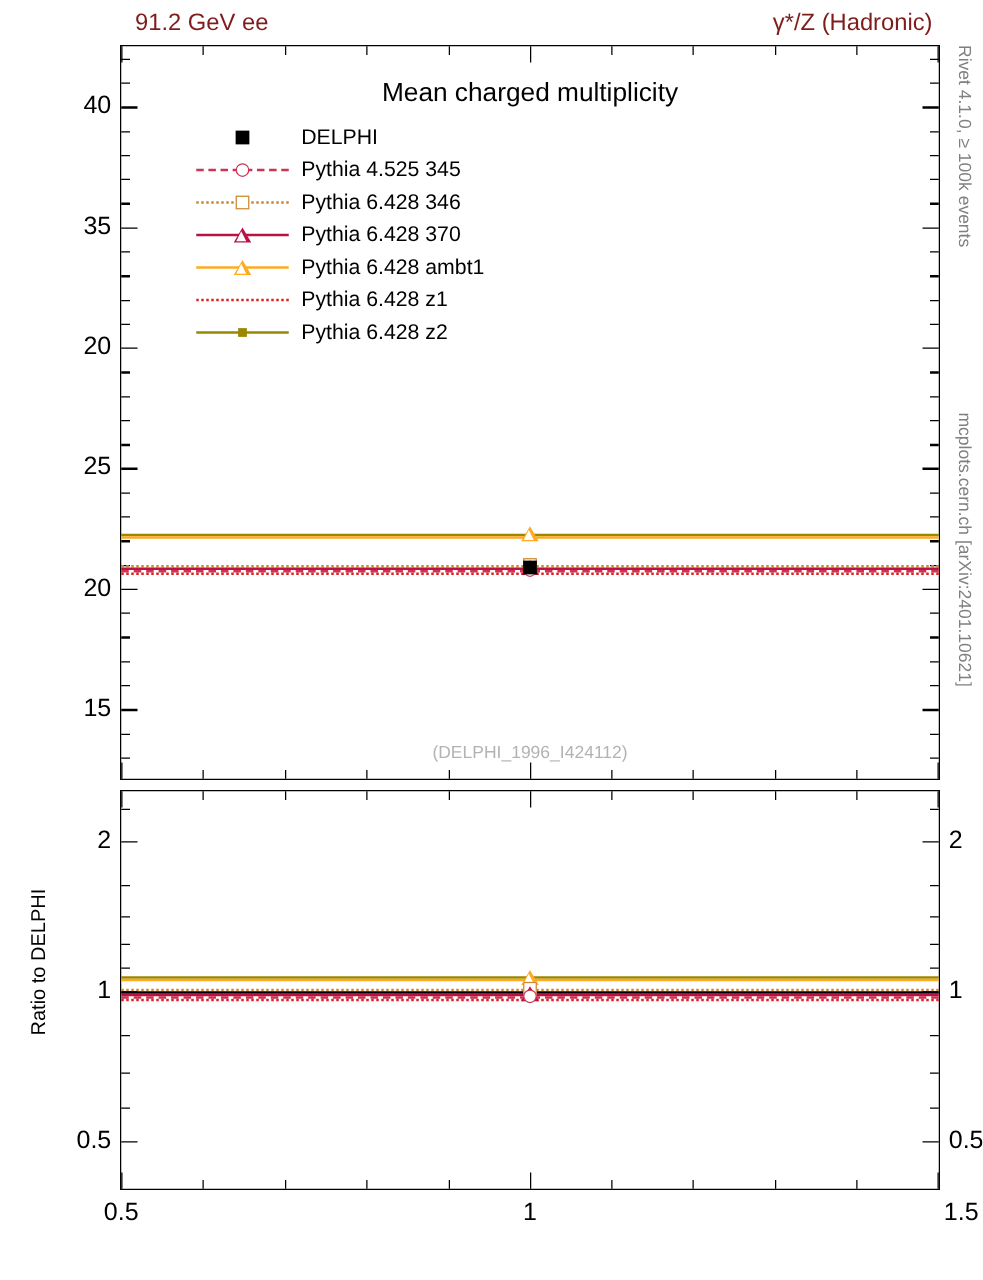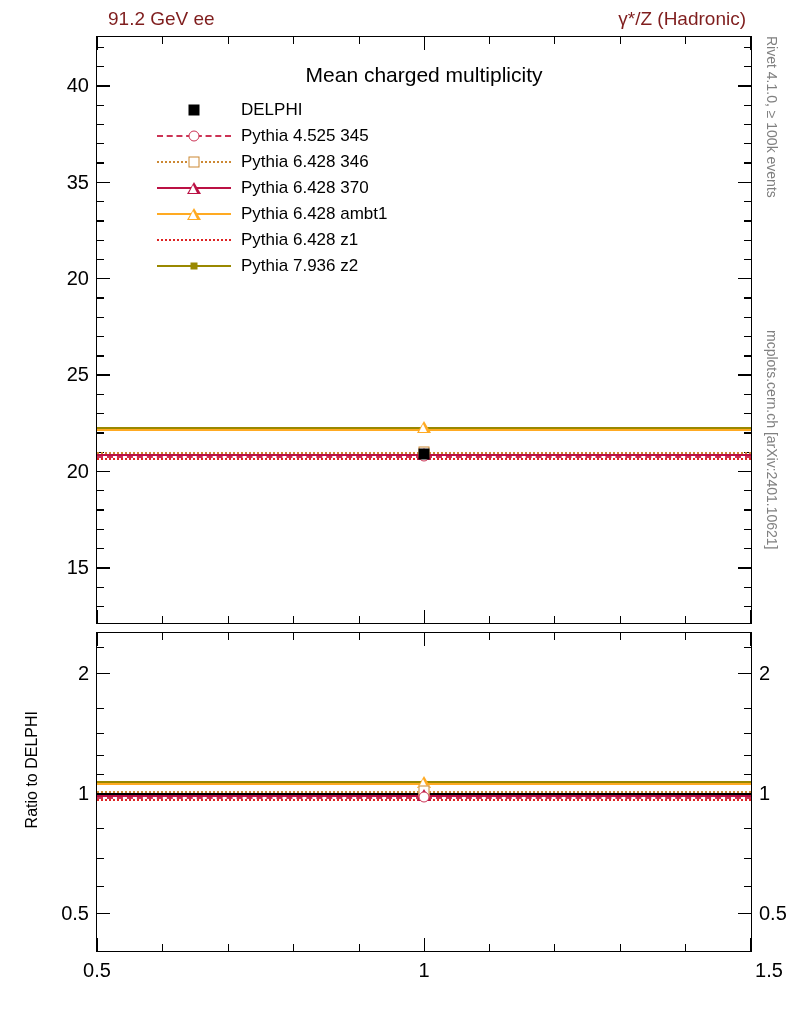--- a/index.html
+++ b/index.html
@@ -243,24 +243,25 @@
         <div class="lg-key">
           <div class="kl" style="border-top-style:dotted;border-top-color:#dd2222;border-top-width:2.4px;"></div>
         </div>
         <div class="lg-label">Pythia 6.428 z1</div>
       </div>
       <div class="lg-row">
         <div class="lg-key">
           <div class="kl" style="border-top-style:solid;border-top-color:#998800;"></div>
           <div class="km" style="width:7px;height:7px;background:#998800;"></div>
         </div>
-        <div class="lg-label">Pythia 7.936 z2</div>
-      </div>
-    </div>
-
+        <div class="lg-label">Pythia 6.428 z2</div>
+      </div>
+    </div>
+
+    <div class="watermark" style="top:556px;">(DELPHI_1996_I424112)</div>
   </div>
 
   <div class="panel" id="ratio-panel">
 
     <div class="tick tk-l" style="top:40px;width:13px"></div>
     <div class="tick tk-r" style="top:40px;width:13px"></div>
     <div class="ylab" style="top:40px">2</div>
     <div class="ylab-r" style="top:40px">2</div>
 
     <div class="tick tk-l" style="top:160px;width:13px"></div>

